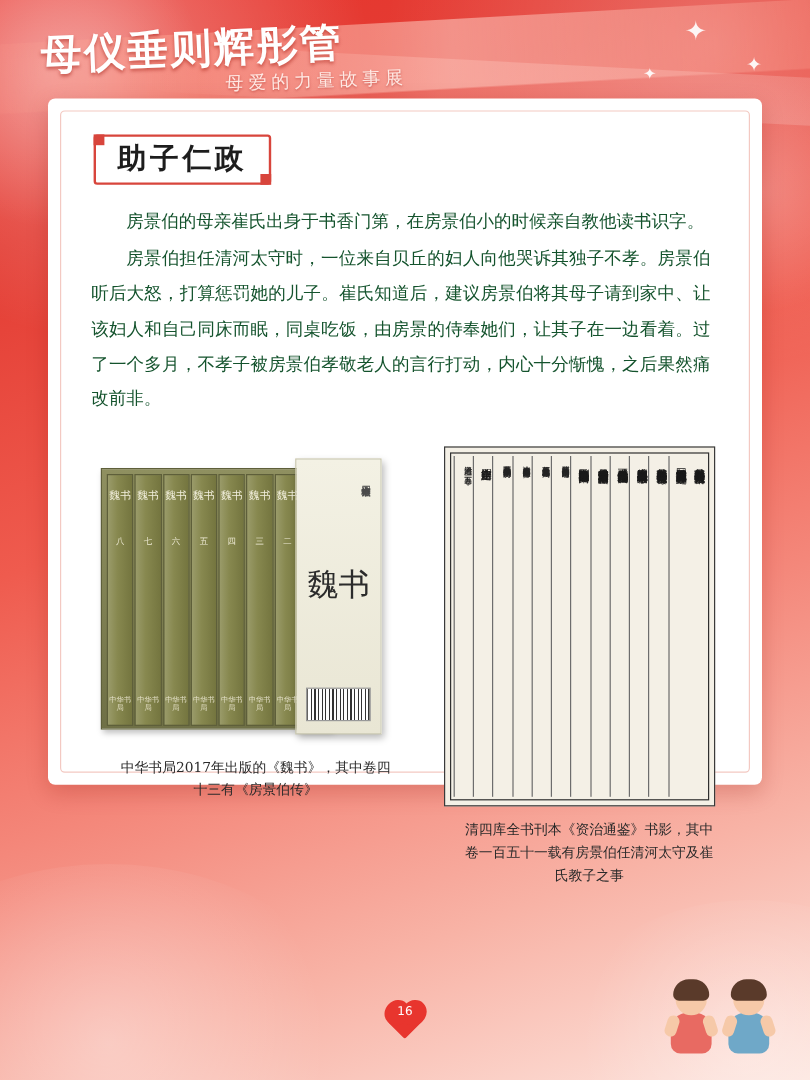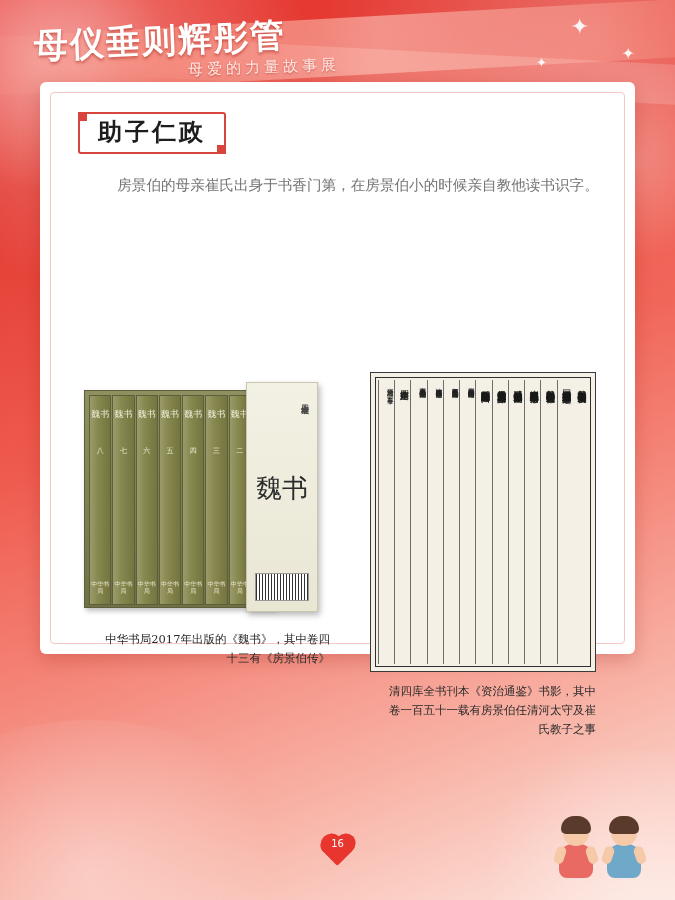--- a/index.html
+++ b/index.html
@@ -136,27 +136,27 @@
     font-size: 24px;
     font-weight: bold;
     color: #1d1d1d;
     letter-spacing: 3px;
     line-height: 1.1;
   }
 
   
   .body-text {
     position: absolute;
-    left: 48px;
+    left: 36px;
     top: 88px;
     width: 516px;
     font-family: "DejaVu Serif", "Liberation Serif", serif;
     font-size: 14.6px;
     line-height: 2.0;
-    color: #737373;
+    color: #14532d;
     text-align: justify;
   }
   .body-text p {
     margin: 0 0 2px 0;
     text-indent: 2em;
   }
 
   
   .figures {
     position: absolute;
@@ -269,21 +269,21 @@
     background: repeating-linear-gradient(90deg, #333 0px, #333 1px, #fff 1px, #fff 3px);
     border: 1px solid #999;
   }
 
   .caption {
     font-family: "DejaVu Serif", "Liberation Serif", serif;
     font-size: 11.5px;
     line-height: 1.65;
     color: #2a2a2a;
     margin-top: 8px;
-    text-align: right;
+    text-align: center;
     margin-left: 16px;
   }
 
   
   .scanpage {
     position: relative;
     width: 226px;
     height: 300px;
     background: #f4f0e6;
     border: 1px solid #3a3a3a;
@@ -434,20 +434,21 @@
     <div class="card-inner-border"></div>
 
     <div class="section-head">
       <span class="corner c-tl"></span>
       <span class="corner c-br"></span>
       <div class="section-title">助子仁政</div>
     </div>
 
     <div class="body-text">
       <p>房景伯的母亲崔氏出身于书香门第，在房景伯小的时候亲自教他读书识字。</p>
+      <p>房景伯担任清河太守时，一位来自贝丘的妇人向他哭诉其独子不孝。房景伯听后大怒，打算惩罚她的儿子。崔氏知道后，建议房景伯将其母子请到家中、让该妇人和自己同床而眠，同桌吃饭，由房景的侍奉她们，让其子在一边看着。过了一个多月，不孝子被房景伯孝敬老人的言行打动，内心十分惭愧，之后果然痛改前非。</p>
     </div>
 
     <div class="figures">
 
       <div class="fig-left">
         <div class="bookset">
           <div class="case">
             <div class="spine">
               <div class="lbl">魏书</div>
               <div class="num">八</div>

